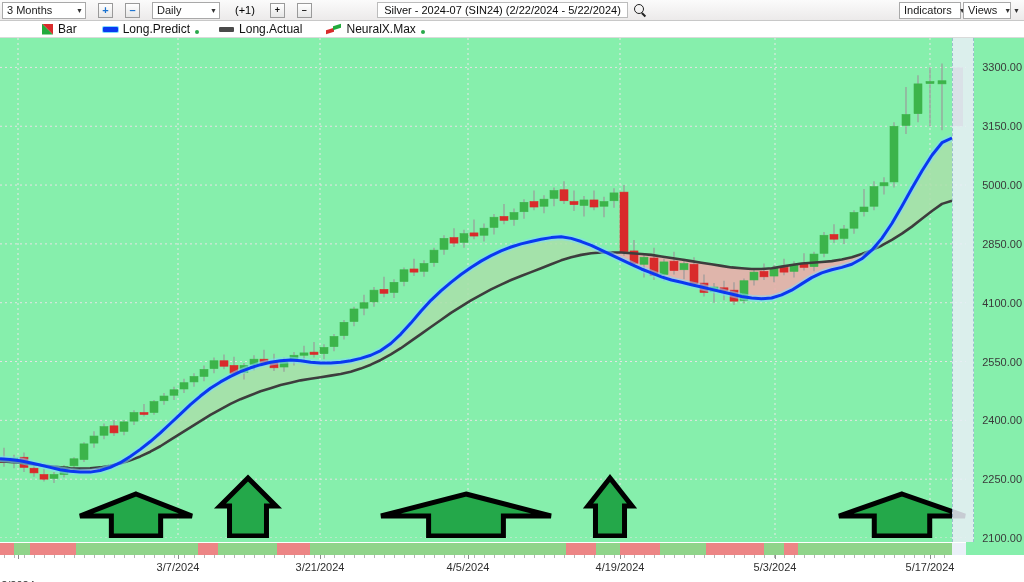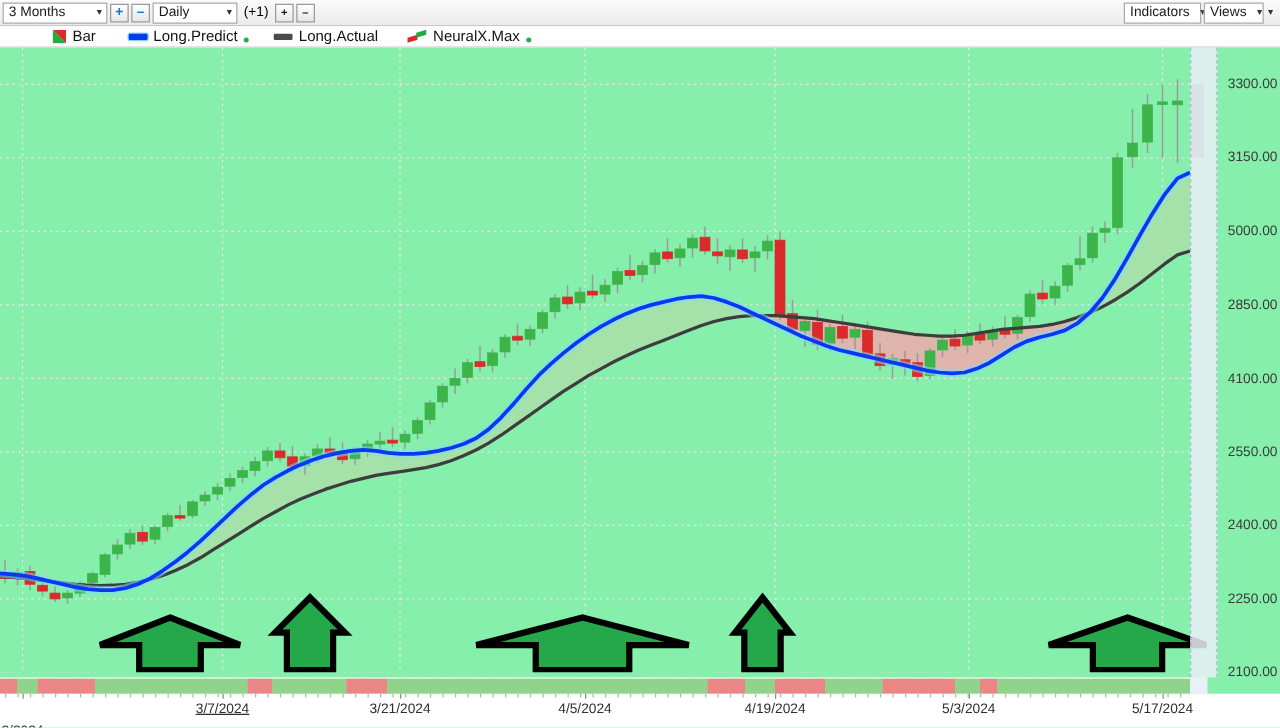--- a/index.html
+++ b/index.html
@@ -10,21 +10,21 @@
     font-family: "Liberation Sans", sans-serif;
     background: #ffffff;
   }
   #app { position: relative; width: 1024px; height: 582px; }
 
   
   .toolbar {
     position: absolute; left: 0; top: 0; width: 1024px; height: 21px;
     background: linear-gradient(#fbfbfb, #eceaea);
     border-bottom: 1px solid #c8c8c8;
-    display: flex; align-items: center; gap: 2px;
+    display: flex; align-items: center; gap: 12px;
     padding: 0 2px;
     font-size: 11px; color: #000;
   }
   .combo {
     height: 17px; background: #fff; border: 1px solid #a9a9a9;
     display: flex; align-items: center; justify-content: space-between;
     padding: 0 2px 0 4px; font-size: 11px; line-height: 15px;
     color: #1a1a1a;
   }
   .combo .cap { white-space: nowrap; }
@@ -148,20 +148,24 @@
     <div class="sqbtn plus">+</div>
     <div class="sqbtn minus">–</div>
     <div class="combo combo-interval">
       <span class="cap">Daily</span>
       <span class="arw">▼</span>
     </div>
     <span class="plusmin">(+1)</span>
     <div class="sqbtn smallplus">+</div>
     <div class="sqbtn smallminus">–</div>
 
+    <div class="title-wrap">
+      <div class="title-box">Silver - 2024-07 (SIN24) (2/22/2024 - 5/22/2024)</div>
+      <div class="search-ico"></div>
+    </div>
 
     <div class="tb-right">
       <div class="combo combo-ind">
         <span class="cap">Indicators</span>
         <span class="arw">▼</span>
       </div>
       <div class="combo combo-views">
         <span class="cap">Views</span>
         <span class="arw">▼</span>
       </div>
@@ -549,21 +553,21 @@
         <div class="xtick" style="left: 884px; height: 3px; background: rgb(180, 180, 180);"></div>
         <div class="xtick" style="left: 894px; height: 3px; background: rgb(180, 180, 180);"></div>
         <div class="xtick" style="left: 904px; height: 3px; background: rgb(180, 180, 180);"></div>
         <div class="xtick" style="left: 914px; height: 3px; background: rgb(180, 180, 180);"></div>
         <div class="xtick" style="left: 924px; height: 3px; background: rgb(180, 180, 180);"></div>
         <div class="xtick" style="left: 934px; height: 3px; background: rgb(180, 180, 180);"></div>
         <div class="xtick" style="left: 944px; height: 3px; background: rgb(180, 180, 180);"></div>
         <div class="xtick" style="left: 18px;"></div>
         <div class="xlab" style="left: 18px; margin-top: 18px;">2/2024</div>
         <div class="xtick" style="left: 178px;"></div>
-        <div class="xlab" style="left: 178px; text-decoration: underline;">3/7/2024</div>
+        <div class="xlab" style="left: 178px;">3/7/2024</div>
         <div class="xtick" style="left: 320px;"></div>
         <div class="xlab" style="left: 320px;">3/21/2024</div>
         <div class="xtick" style="left: 468px;"></div>
         <div class="xlab" style="left: 468px;">4/5/2024</div>
         <div class="xtick" style="left: 620px;"></div>
         <div class="xlab" style="left: 620px;">4/19/2024</div>
         <div class="xtick" style="left: 775px;"></div>
         <div class="xlab" style="left: 775px;">5/3/2024</div>
         <div class="xtick" style="left: 930px;"></div>
         <div class="xlab" style="left: 930px;">5/17/2024</div>

